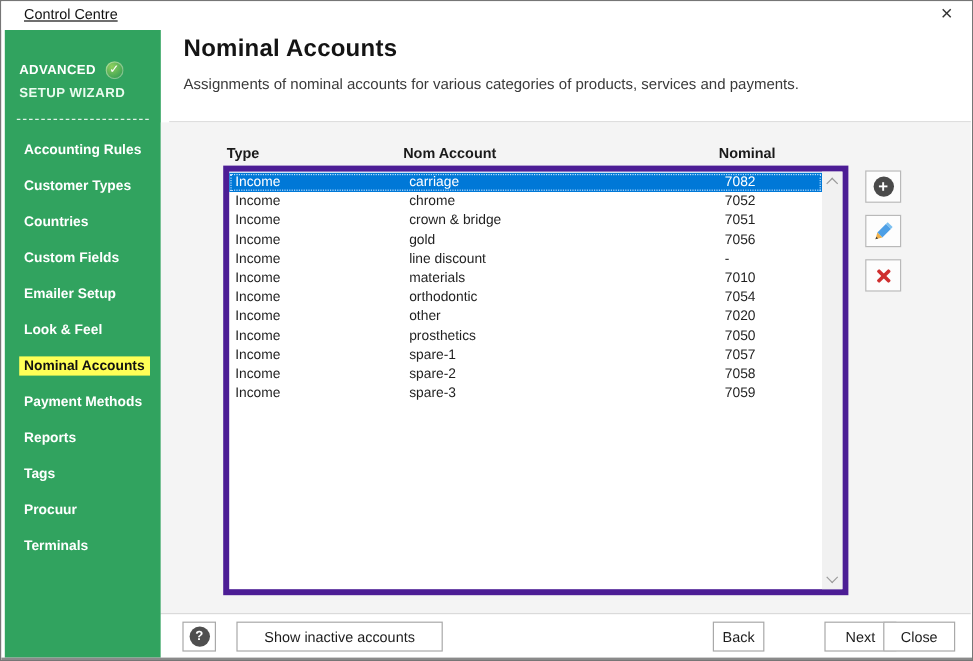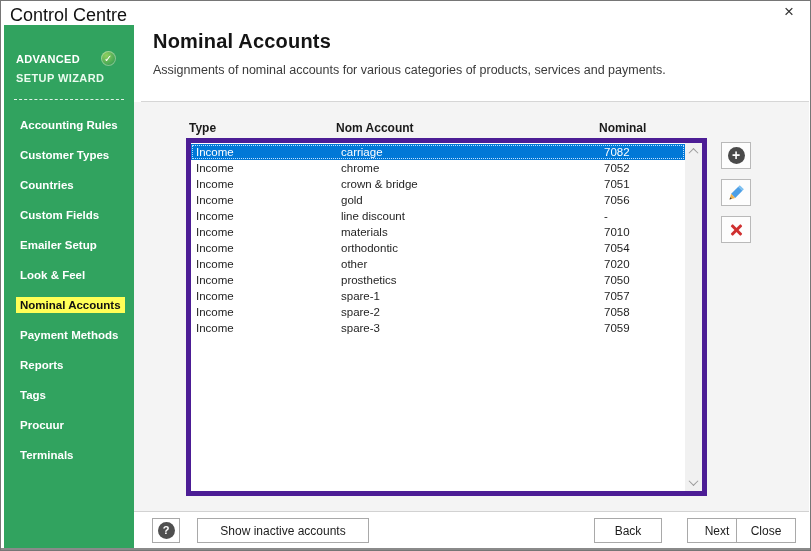--- a/index.html
+++ b/index.html
@@ -3,29 +3,29 @@
 <meta charset="utf-8">
 <style>
   * { margin:0; padding:0; box-sizing:border-box; }
   html,body { width:811px; height:551px; }
   body { font-family:"Liberation Sans","DejaVu Sans",sans-serif; background:#fff; }
   .window { position:relative; width:811px; height:551px; background:#fff;
             border:1px solid #767676; overflow:hidden; }
 
   
   .titlebar { position:absolute; left:0; top:0; right:0; height:24px; background:#fff; }
-  .titlebar-text { position:absolute; left:9px; top:4px; font-size:18px; color:#111; }
+  .titlebar-text { position:absolute; left:19px; top:4px; font-size:12px; color:#111;text-decoration:underline; }
   .win-close { position:absolute; right:11px; top:1px; font-size:17px; color:#333;
                width:20px; height:20px; text-align:center; line-height:20px; cursor:pointer; }
 
   
   .sidebar { position:absolute; left:3px; top:24px; width:130px; height:523px;
              background:#31a35f; color:#fff; }
   .adv-row { position:absolute; left:12px; top:26px; font-size:11px; font-weight:bold;
-             letter-spacing:.3px; display:flex; align-items:center; gap:21px; }
+             letter-spacing:.3px; display:flex; align-items:center; gap:8px; }
   .adv-badge { width:15px; height:15px; border-radius:50%;
                background:radial-gradient(circle at 35% 30%, #8fd05e, #3fa354 70%);
                color:#fff; font-size:10px; font-weight:bold; text-align:center;
                line-height:15px; box-shadow:0 0 0 1px rgba(255,255,255,.35) inset; }
   .setup-row { position:absolute; left:12px; top:47px; font-size:11px; font-weight:bold;
                letter-spacing:.4px; color:#eafbef; }
   .side-dash { position:absolute; left:10px; top:74px; width:110px;
                border-top:1px dashed rgba(255,255,255,.85); }
   .side-list { position:absolute; left:0; top:85px; right:0; list-style:none; }
   .side-item { height:30px; padding-left:12px; display:flex; align-items:center;
@@ -74,21 +74,21 @@
   
   .footer-line { position:absolute; left:133px; top:510px; right:1px; height:1px; background:#d2d2d2; }
   .footer { position:absolute; left:133px; top:511px; right:1px; height:36px; background:#fff; }
   .btn { position:absolute; top:517px; height:25px; background:#fff; border:1px solid #a9a9a9;
          font-size:12px; color:#1c1c1c; display:flex; align-items:center; justify-content:center;
          cursor:pointer; font-family:inherit; }
   .btn-help { left:151px; width:28px; }
   .help-circle { width:17px; height:17px; border-radius:50%; background:#4f4f4f; color:#fff;
                  font-size:11px; font-weight:bold; line-height:17px; text-align:center; }
   .btn-showinactive { left:196px; width:172px; }
-  .btn-back { left:593px; width:68px; }
+  .btn-back { left:593px; width:43px; }
   .btn-next { left:686px; width:60px; }
   .btn-close { left:735px; width:60px; }
   .bottom-edge { position:absolute; left:0; top:547px; right:0; height:2px; background:#8a8a8a; }
   .bottom-pad { position:absolute; left:0; top:549px; right:0; bottom:0; background:#ececec; }
 
   .pencil-svg { display:block; }
 </style>
 </head>
 <body>
 

